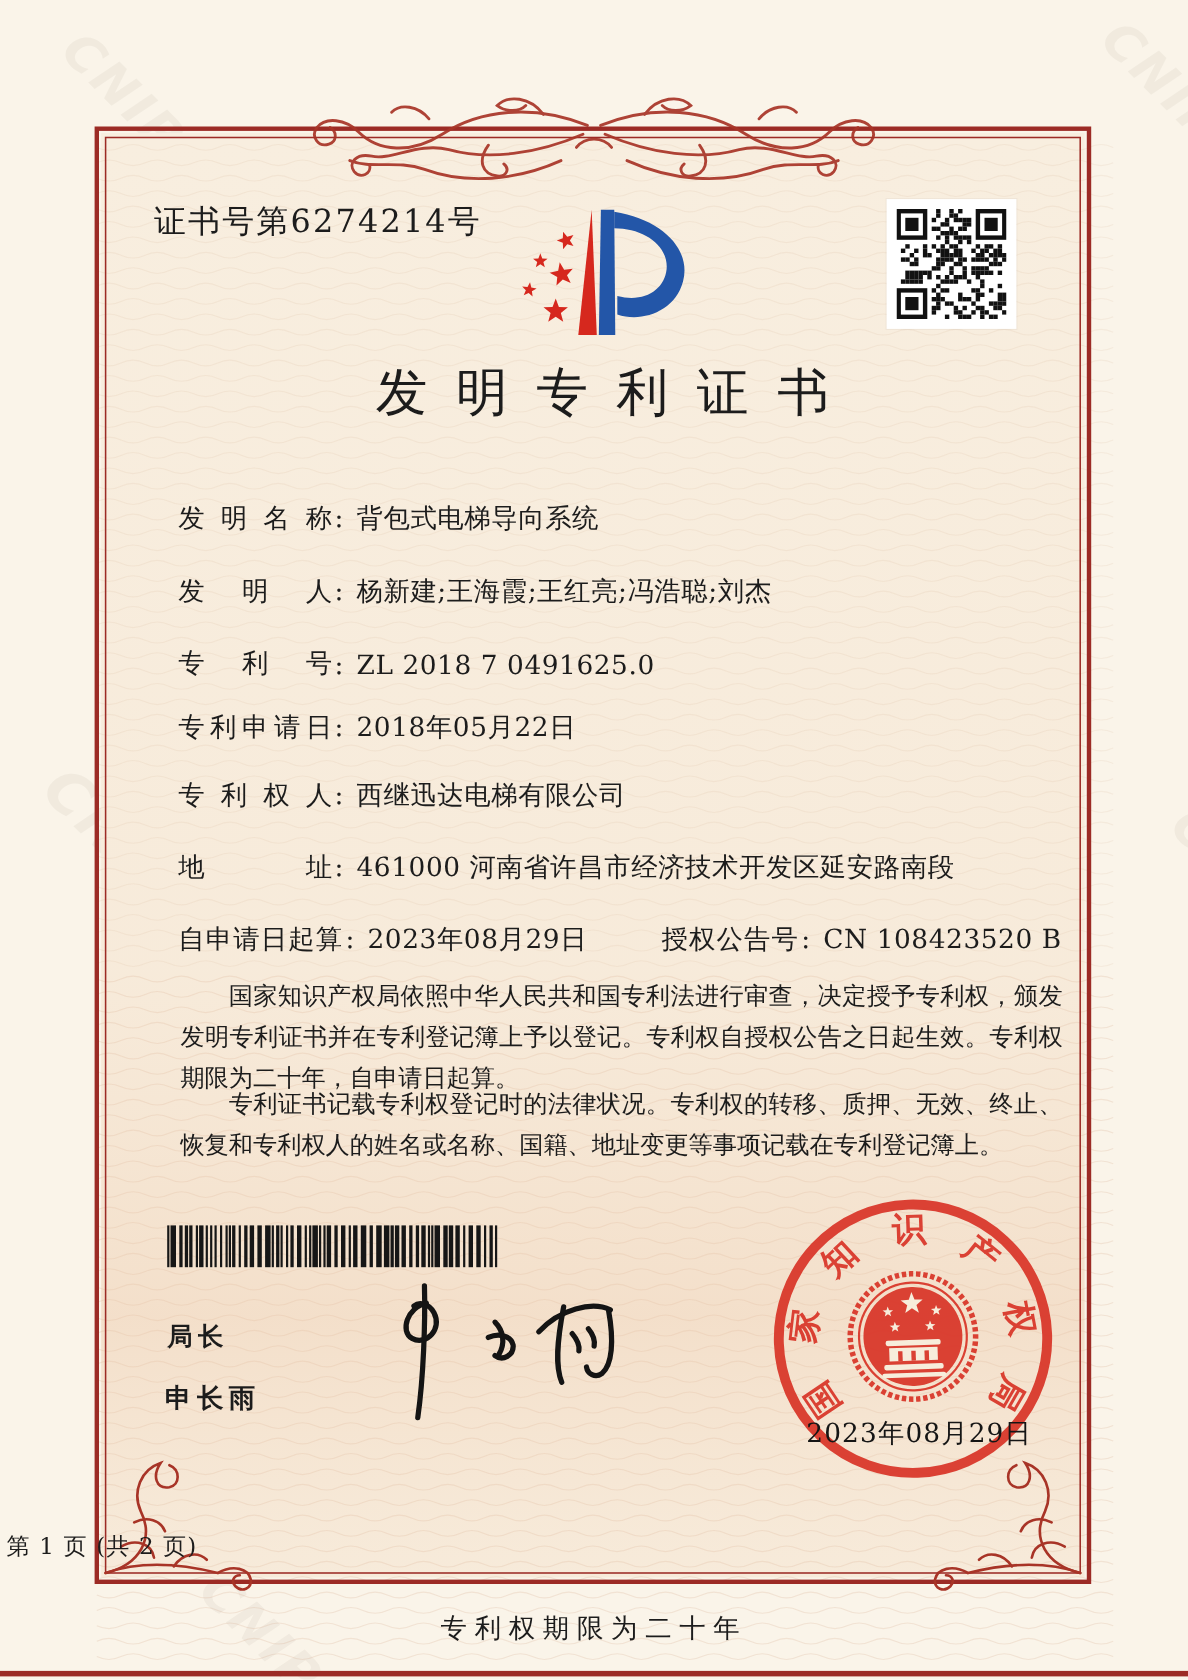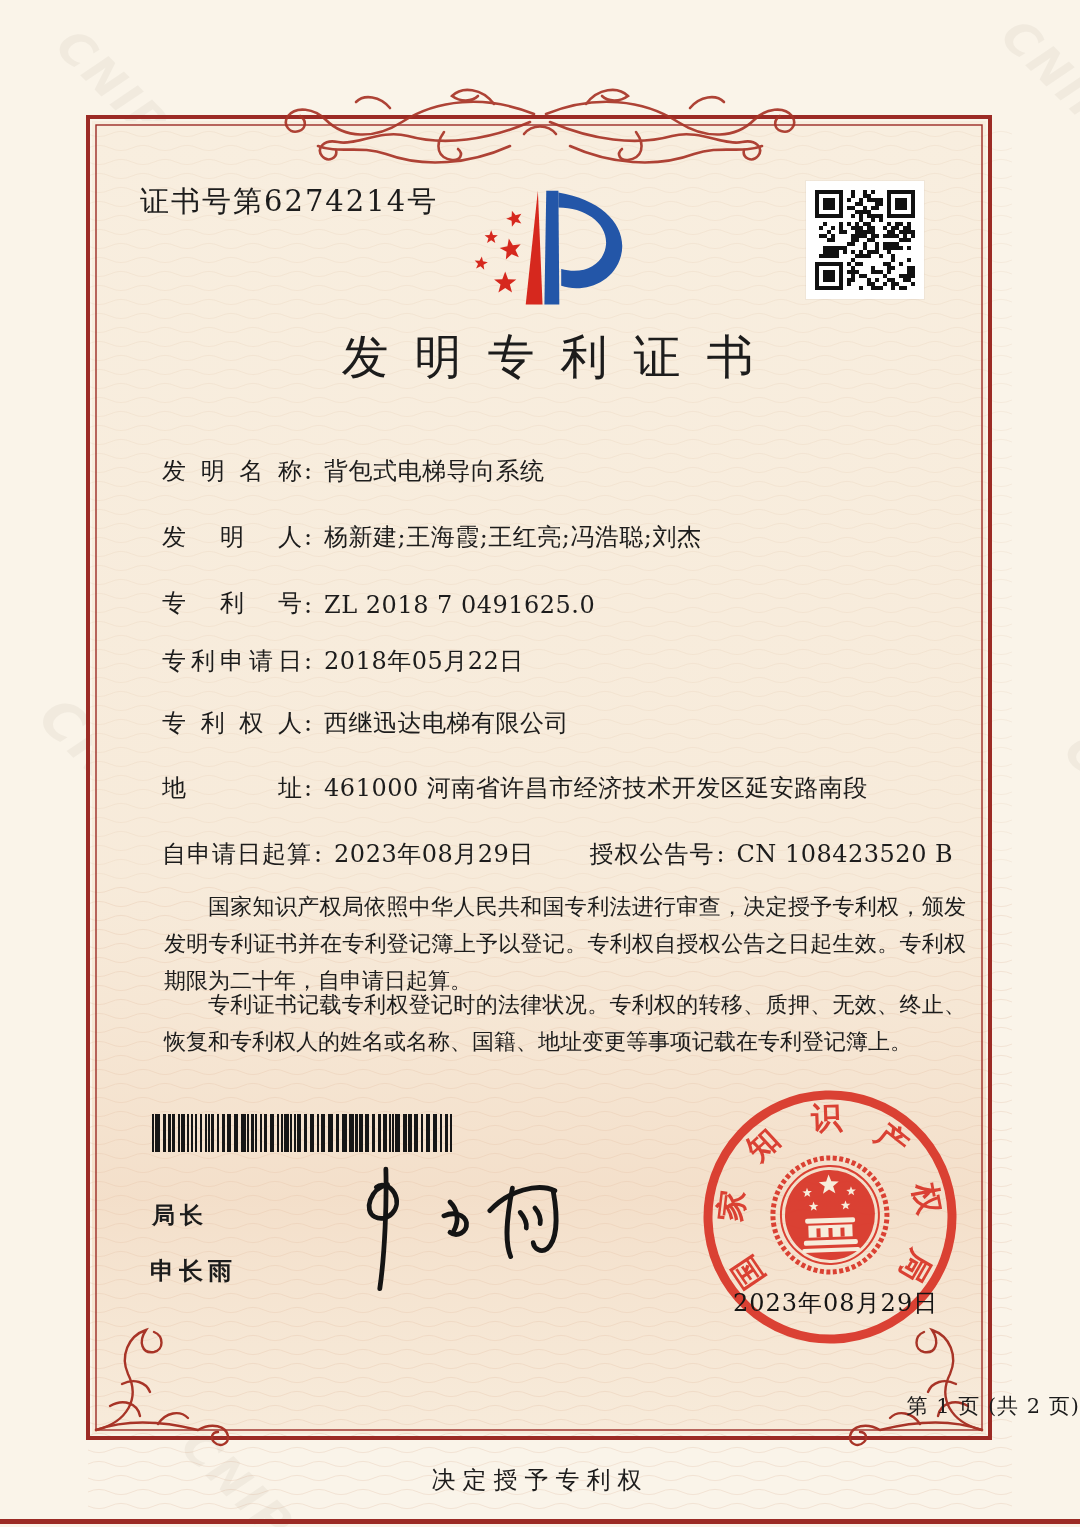--- a/index.html
+++ b/index.html
@@ -13,34 +13,34 @@
   #logo-svg{left:425px;top:172px}
   #qr-box{left:806px;top:181px;width:118px;height:118px;background:#ffffff;
           display:flex;align-items:center;justify-content:center;box-shadow:0 0 0 1px rgba(0,0,0,0.03)}
   #title{left:0;right:0;top:326px;text-align:center;font-size:47px;font-weight:400;
          letter-spacing:26px;padding-left:41px}
   .frow{position:absolute;left:162px;font-size:24px;white-space:nowrap}
   .flabel{display:inline-block;width:140px;text-align:justify;text-align-last:justify;vertical-align:bottom}
   .fcolon{display:inline-block;margin:0 12px 0 2px}
   .fvalue{letter-spacing:0.5px}
   .gpair .glabel{letter-spacing:1px}
-  .gpair2{margin-left:48px}
+  .gpair2{margin-left:60px}
   .para{position:absolute;left:164px;width:802px;font-size:22px;line-height:37px;
         text-align:justify;text-indent:2em}
   #para1{top:888px}
   #para2{top:986px}
   #barcode-svg{left:150px;top:1113px}
   #director-title{left:152px;top:1200px;font-size:23px;letter-spacing:5px;
       font-family:"DejaVu Sans","Liberation Sans",sans-serif;font-weight:600}
   #director-name{left:150px;top:1255px;font-size:24px;letter-spacing:5px;
       font-family:"DejaVu Sans","Liberation Sans",sans-serif;font-weight:700}
   #sig-svg{left:320px;top:1158px}
   #seal-svg{left:695px;top:1082px;z-index:3}
   #seal-date{left:733px;top:1287px;font-size:24px;letter-spacing:1px;z-index:5;color:#151515}
-  #page-ind{left:6px;right:0;top:1392px;text-align:right;font-size:21px;letter-spacing:1px}
+  #page-ind{left:6px;right:0;top:1392px;text-align:left;font-size:21px;letter-spacing:1px}
   #cont-note{left:0;right:0;top:1464px;text-align:center;font-size:24px;letter-spacing:7px}
   #bottom-line{left:0;right:0;top:1519px;height:5px;background:#9c2b25}
 </style>
 </head>
 <body>
 
 <div class="page">
 
   <span class="wm" style="left: 430px; top: 250px; font-size: 46px; opacity: 0.03;">CNIPA</span>
     <span class="wm" style="left: 165px; top: 1470px; font-size: 46px; opacity: 0.06;">CNIPA</span>
@@ -548,16 +548,16 @@
         <rect x="133" y="146" width="4" height="9" fill="#d93528"></rect>
         <rect x="145" y="146" width="4" height="9" fill="#d93528"></rect>
         <rect x="108" y="158" width="54" height="5" rx="2" fill="#f8eedd"></rect>
         <rect x="106" y="166" width="58" height="4" rx="2" fill="#f8eedd"></rect>
       </g>
     </g>
   </svg>
   <div id="seal-date" class="abs">2023年08月29日</div>
 
   <div id="page-ind" class="abs">第 1 页 (共 2 页)</div>
-  <div id="cont-note" class="abs">决定授予专利权</div>
+  <div id="cont-note" class="abs">专利权期限为二十年</div>
   <div id="bottom-line" class="abs"></div>
 
 </div>
 
 </body></html>

